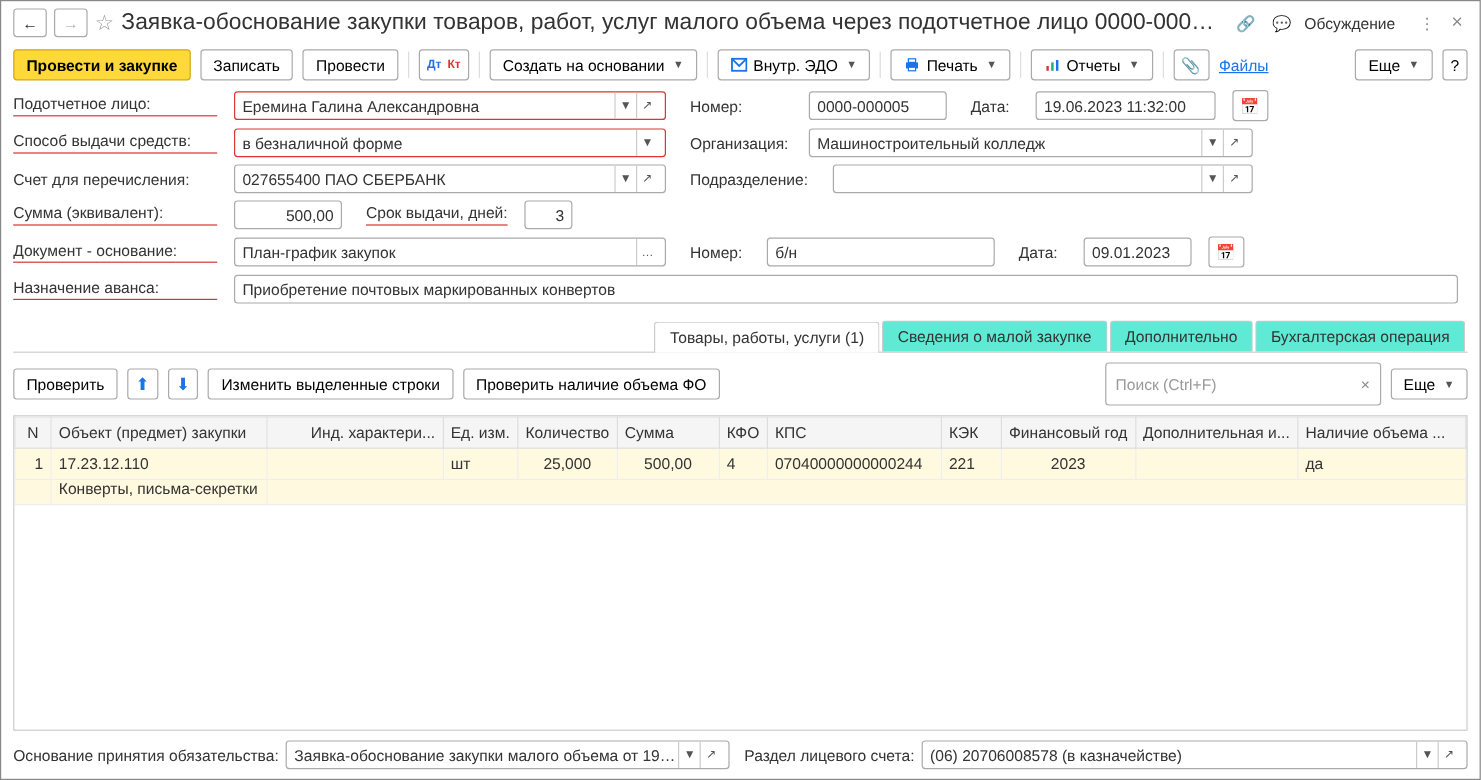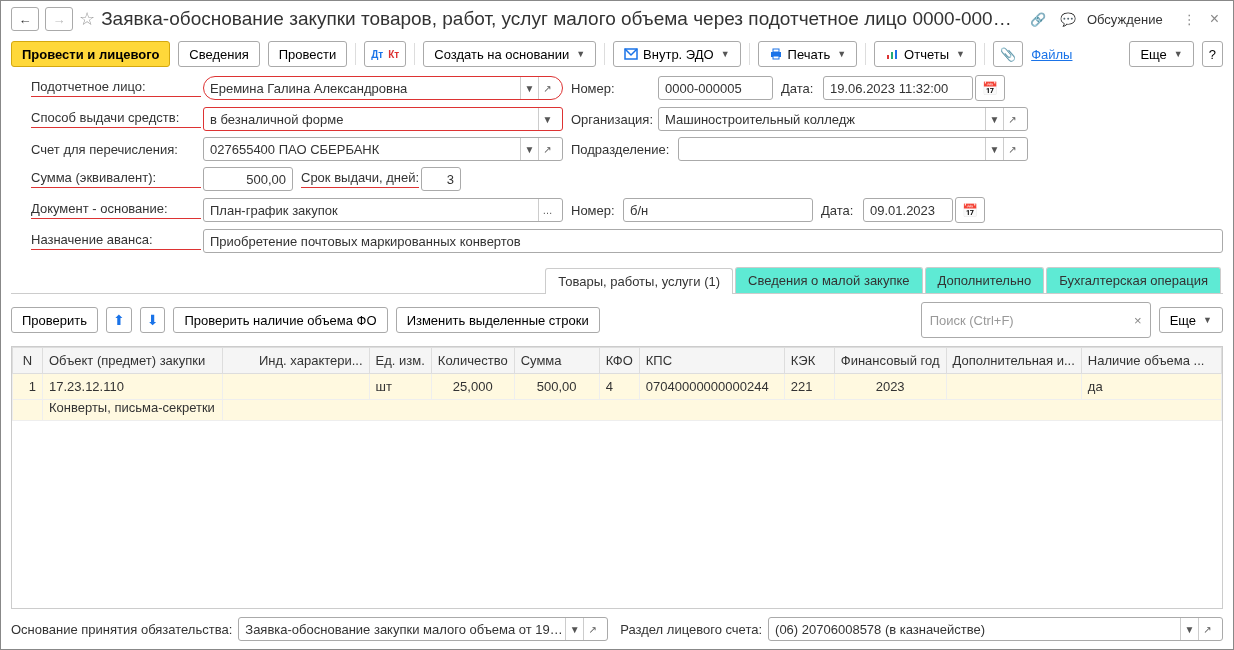--- a/index.html
+++ b/index.html
@@ -15,21 +15,21 @@
 
   .toolbar { display: flex; align-items: center; gap: 8px; padding: 4px 10px; flex-wrap: nowrap; }
   .btn { border: 1px solid #aaa; background: #fff; border-radius: 3px; padding: 4px 10px; height: 26px; display: inline-flex; align-items: center; gap: 5px; cursor: pointer; white-space: nowrap; font-size: 13px; }
   .btn.small { padding: 4px 6px; }
   .btn-yellow { background: #ffd83a; border-color: #d4a80f; font-weight: bold; }
   .caret { font-size: 9px; color: #555; margin-left: 2px; }
   .sep { width: 1px; height: 22px; background: #ddd; }
   .tool-right { margin-left: auto; display: flex; align-items: center; gap: 8px; }
 
   .form { padding: 4px 10px; }
-  .row { display: flex; align-items: center; margin-bottom: 6px; gap: 2px; margin-left: 20px; }
+  .row { display: flex; align-items: center; margin-bottom: 6px; gap: 14px; }
   .label { color: #333; white-space: nowrap; }
   .underline-red { border-bottom: 1px solid #d33; padding-bottom: 2px; }
   .input { border: 1px solid #aaa; border-radius: 3px; height: 24px; padding: 2px 6px; background: #fff; display: flex; align-items: center; overflow: hidden; }
   .input.red { border-color: #d33; }
   .input span.val { flex: 1; overflow: hidden; text-overflow: ellipsis; white-space: nowrap; }
   .inbtn { width: 18px; height: 22px; display: flex; align-items: center; justify-content: center; border-left: 1px solid #ccc; color: #555; font-size: 10px; cursor: pointer; }
   .num { text-align: right; padding-right: 6px; }
 
   .tabs { display: flex; border-bottom: 1px solid #ccc; margin: 4px 10px 0 10px; justify-content: flex-end; }
   .tab { padding: 5px 12px; border: 1px solid #ccc; border-bottom: none; background: #5eead4; margin-right: 2px; border-radius: 3px 3px 0 0; cursor: pointer; font-size: 13px; }
@@ -60,22 +60,22 @@
   <span class="star">☆</span>
   <div class="title">Заявка-обоснование закупки товаров, работ, услуг малого объема через подотчетное лицо 0000-000005 от 19...</div>
   <span class="hicon">🔗</span>
   <span class="hicon">💬</span>
   <span style="color:#333;margin-right:10px;">Обсуждение</span>
   <span class="hicon">⋮</span>
   <span class="hicon" style="font-size:16px;">×</span>
 </div>
 
 <div class="toolbar">
-  <button class="btn btn-yellow">Провести и лицевого</button>
-  <button class="btn">Сведения</button>
+  <button class="btn btn-yellow">Провести и закупке</button>
+  <button class="btn">Записать</button>
   <button class="btn">Провести</button>
   <div class="sep"></div>
   <button class="btn small">
       <span style="color:#1a73e8;font-weight:bold;font-size:10px;">Дт</span>
       <span style="color:#d33;font-weight:bold;font-size:10px;">Кт</span>
     </button>
   <div class="sep"></div>
   <button class="btn">
       <span>Создать на основании</span>
       <span class="caret">▼</span>
@@ -120,21 +120,21 @@
         <span class="caret">▼</span>
       </button>
     <button class="btn small">?</button>
   </div>
 </div>
 
 <div class="form">
 
   <div class="row">
     <div class="label underline-red" style="width:170px;">Подотчетное лицо:</div>
-    <div class="input red" style="width:360px;border-radius:12px;">
+    <div class="input red" style="width:360px;">
       <span class="val">Еремина Галина Александровна</span>
       <span class="inbtn">▼</span>
       <span class="inbtn">↗</span>
     </div>
     <div class="label" style="width:85px;margin-left:6px;">Номер:</div>
     <div class="input" style="width:115px;">
         <span class="val">0000-000005</span>
       </div>
     <div class="label" style="width:40px;margin-left:6px;">Дата:</div>
     <div class="input" style="width:150px;">
@@ -221,22 +221,22 @@
 </div>
 
 <div class="subbar">
   <button class="btn">Проверить</button>
   <button class="btn small">
       <span class="arrow-blue">⬆</span>
     </button>
   <button class="btn small">
       <span class="arrow-blue">⬇</span>
     </button>
+  <button class="btn">Изменить выделенные строки</button>
   <button class="btn">Проверить наличие объема ФО</button>
-  <button class="btn">Изменить выделенные строки</button>
   <div style="flex:1"></div>
   <div class="search">
     <span class="ph">Поиск (Ctrl+F)</span>
     <span style="color:#888;padding:0 4px;cursor:pointer;">×</span>
   </div>
   <button class="btn">
       <span>Еще</span>
       <span class="caret">▼</span>
     </button>
 </div>

